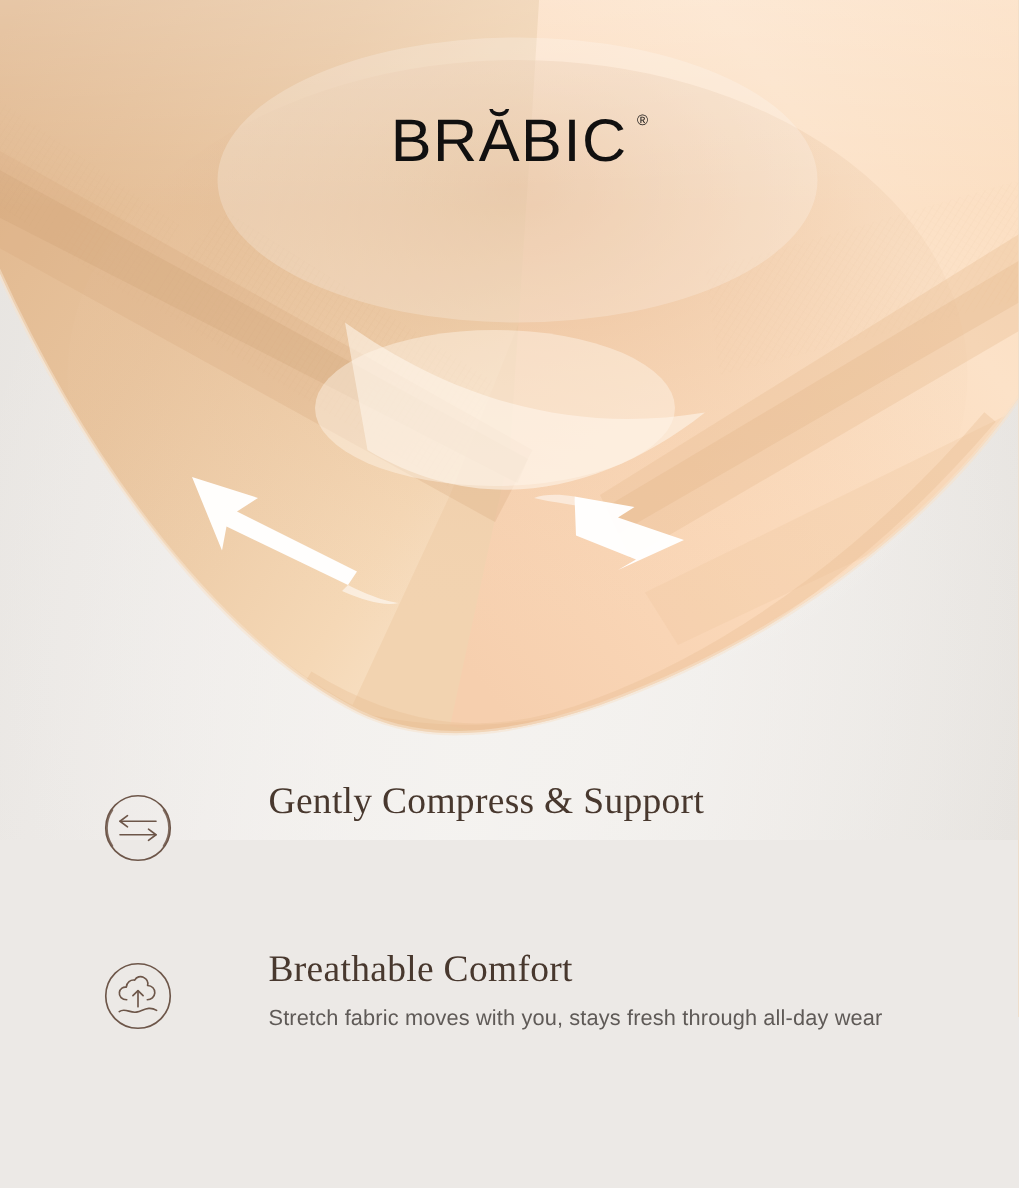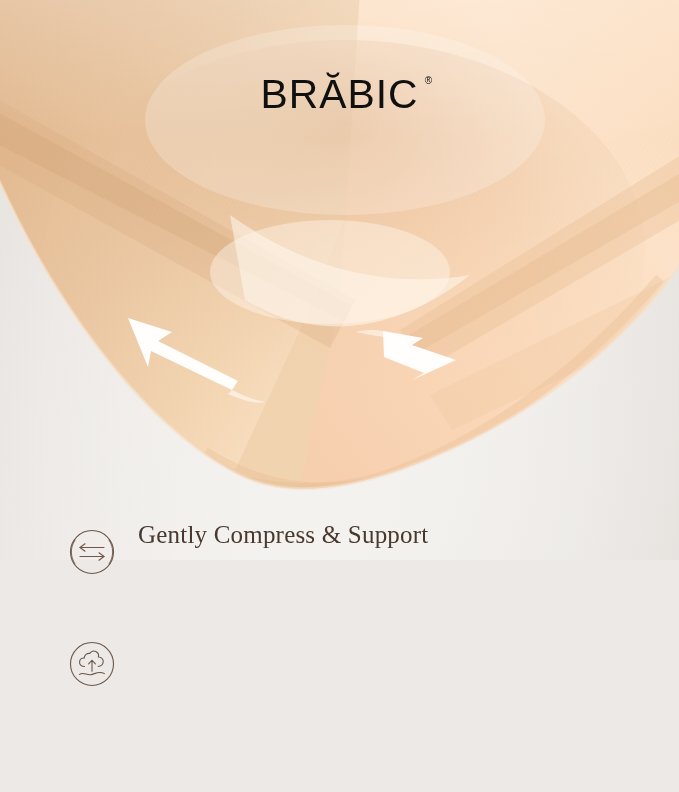--- a/index.html
+++ b/index.html
@@ -48,21 +48,21 @@
   .feature{
     display:flex;align-items:flex-start;
     padding:0 40px 0 66px;
     margin-bottom:8px;
   }
   .feature + .feature{margin-top:54px;}
   .f-icon{
     flex:0 0 auto;width:52px;height:52px;margin-right:20px;margin-top:6px;
   }
   .f-icon svg{display:block;width:52px;height:52px;}
-  .f-text{flex:1 1 auto;padding-top:0;}
+  .f-text{flex:1 1 auto;padding-top:0;margin-left:41px;}
   .f-title{
     font-family:"Liberation Serif",serif;
     font-size:25px;line-height:1.18;
     color:#48382e;margin:0 0 6px 0;font-weight:400;
     letter-spacing:.2px;
   }
   .f-desc{
     font-family:"Liberation Sans",sans-serif;
     font-size:14.5px;line-height:1.55;
     color:#5f5a57;margin:0;letter-spacing:.1px;
@@ -256,16 +256,20 @@
                    C 35.3 19.1, 37.4 21.2, 37.2 23.9
                    C 37.0 26.6, 34.8 28.5, 32.2 28.5"></path>
 
           <path d="M 26 33.2 L 26 22.6"></path>
           <path d="M 22.6 25.8 L 26 22.4 L 29.4 25.8"></path>
 
           <path d="M 13.5 36.4 C 17.5 33.4, 21.0 38.0, 25.6 36.6
                    C 30.0 35.3, 33.5 32.6, 38.4 35.6"></path>
         </svg>
       </div>
+      <div class="f-text">
+        <div class="f-title">Breathable Comfort</div>
+        <div class="f-desc">Stretch fabric moves with you, stays fresh through all-day wear</div>
+      </div>
     </div>
 
   </div>
 </div>
 
 </body></html>

